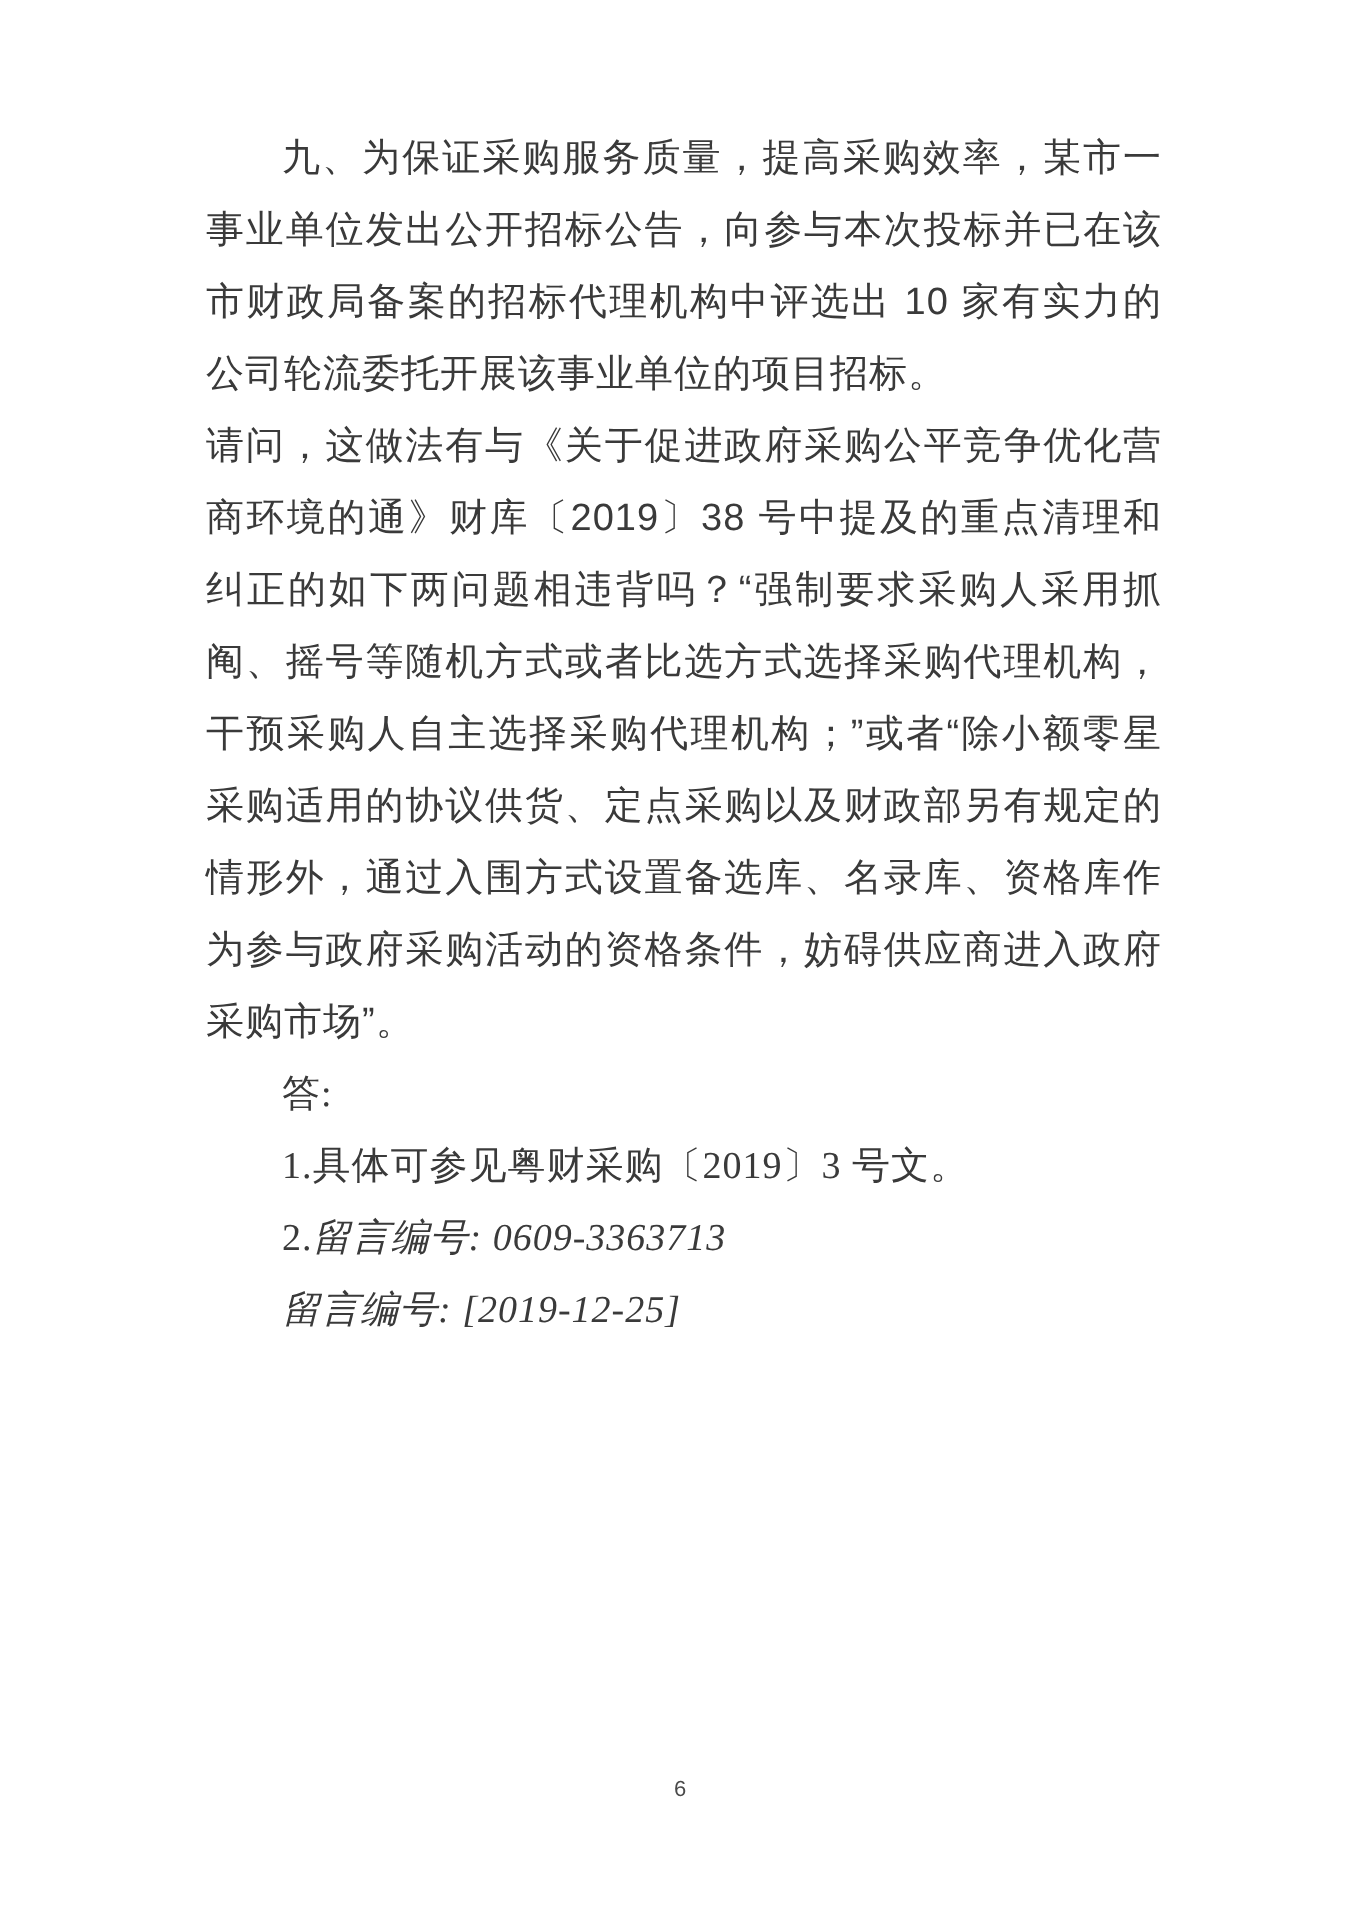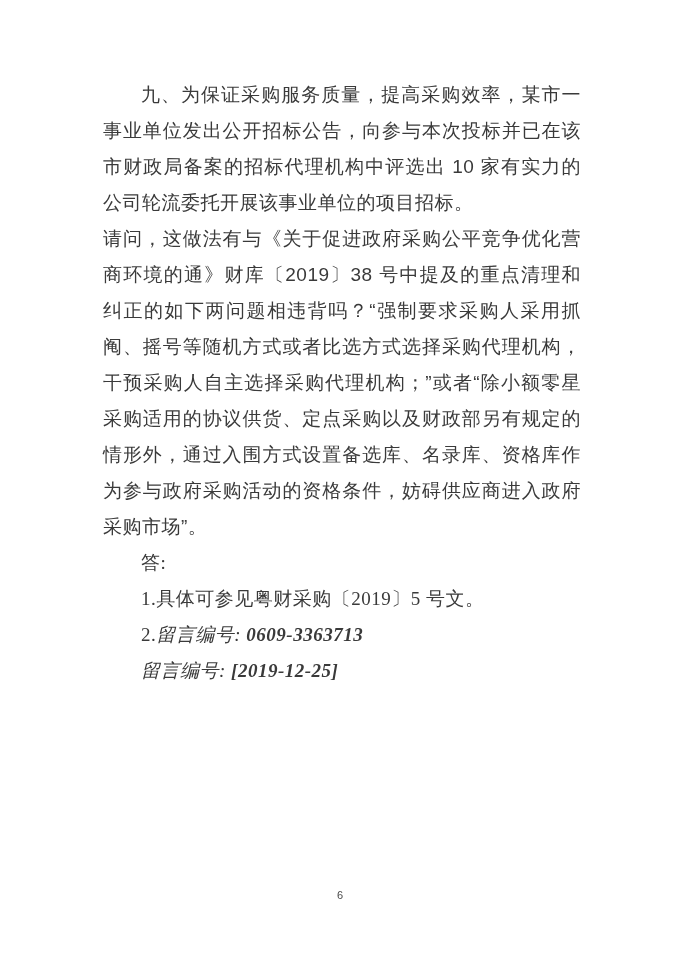--- a/index.html
+++ b/index.html
@@ -12,21 +12,21 @@
   }
   .page {
     position: relative;
     width: 680px;
     height: 962px;
     background: #ffffff;
   }
   .content {
     position: absolute;
     left: 103px;
-    top: 77px;
+    top: 62px;
     width: 478px;
   }
   .content p {
     margin: 0;
     padding: 0;
     font-size: 19px;
     line-height: 36px;
     color: #3a3a3a;
   }
   .sans {
@@ -42,21 +42,21 @@
     text-align: justify;
   }
   .indent {
     text-indent: 2em;
   }
   .it {
     font-style: italic;
     margin-top: 10px;
   }
   .b {
-    font-weight: bold;
+    font-weight: normal;
   }
   .upright {
     font-style: normal;
   }
   .pagenum {
     position: absolute;
     top: 889px;
     left: 0;
     width: 680px;
     text-align: center;
@@ -70,21 +70,21 @@
 
 <div class="page">
   <div class="content">
 
     <p class="sans indent">九、为保证采购服务质量，提高采购效率，某市一事业单位发出公开招标公告，向参与本次投标并已在该市财政局备案的招标代理机构中评选出 10 家有实力的公司轮流委托开展该事业单位的项目招标。</p>
 
     <p class="sans">请问，这做法有与《关于促进政府采购公平竞争优化营商环境的通》财库〔2019〕38 号中提及的重点清理和纠正的如下两问题相违背吗？“强制要求采购人采用抓阄、摇号等随机方式或者比选方式选择采购代理机构，干预采购人自主选择采购代理机构；”或者“除小额零星采购适用的协议供货、定点采购以及财政部另有规定的情形外，通过入围方式设置备选库、名录库、资格库作为参与政府采购活动的资格条件，妨碍供应商进入政府采购市场”。</p>
 
     <p class="serif indent">答:</p>
 
-    <p class="serif indent">1.具体可参见粤财采购〔2019〕5 号文。</p>
+    <p class="serif indent">1.具体可参见粤财采购〔2019〕3 号文。</p>
 
     <p class="serif indent"><span class="upright">2.</span><span class="it">留言编号: </span><span class="it b">0609-3363713</span></p>
 
 
     <p class="serif indent it"><span>留言编号: </span><span class="b">[2019-12-25]</span></p>
 
 
   </div>
 
   <div class="pagenum">6</div>

